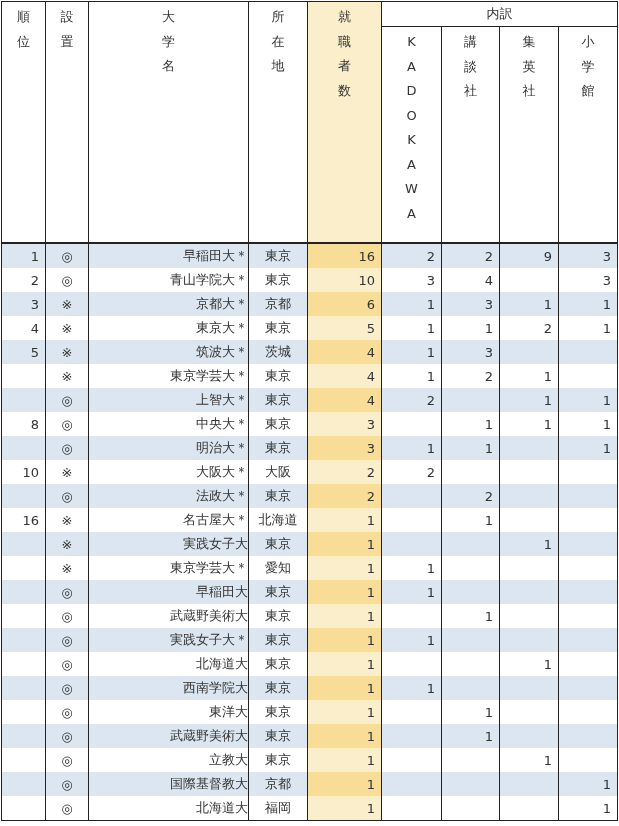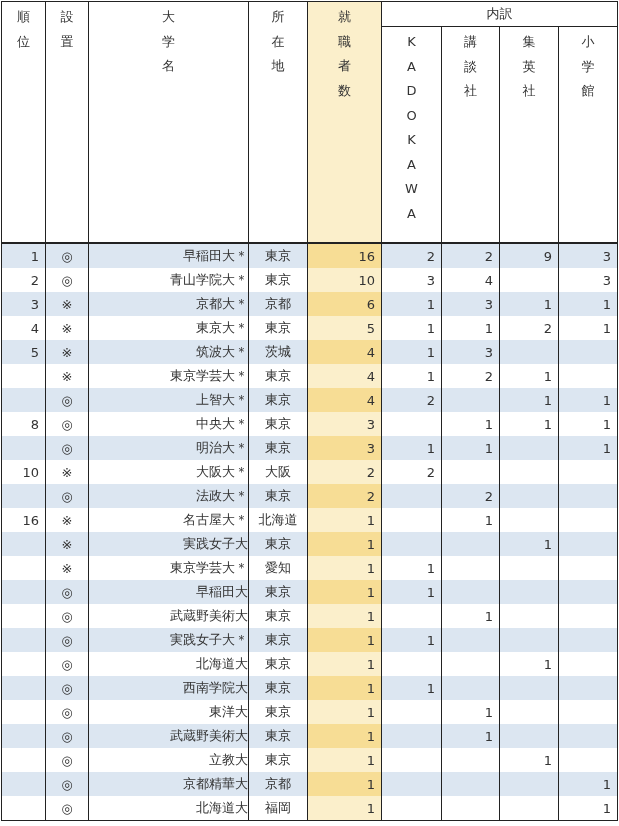--- a/index.html
+++ b/index.html
@@ -351,21 +351,21 @@
         <td class="loc">東京</td>
         <td class="num total">1</td>
         <td class="num"></td>
         <td class="num"></td>
         <td class="num">1</td>
         <td class="num"></td>
       </tr>
       <tr class="alt">
         <td class="num"></td>
         <td class="ctr">◎</td>
-        <td class="left">京都精華大</td>
+        <td class="left">国際基督教大</td>
         <td class="loc">京都</td>
         <td class="num total">1</td>
         <td class="num"></td>
         <td class="num"></td>
         <td class="num"></td>
         <td class="num">1</td>
       </tr>
       <tr>
         <td class="num"></td>
         <td class="ctr">◎</td>

